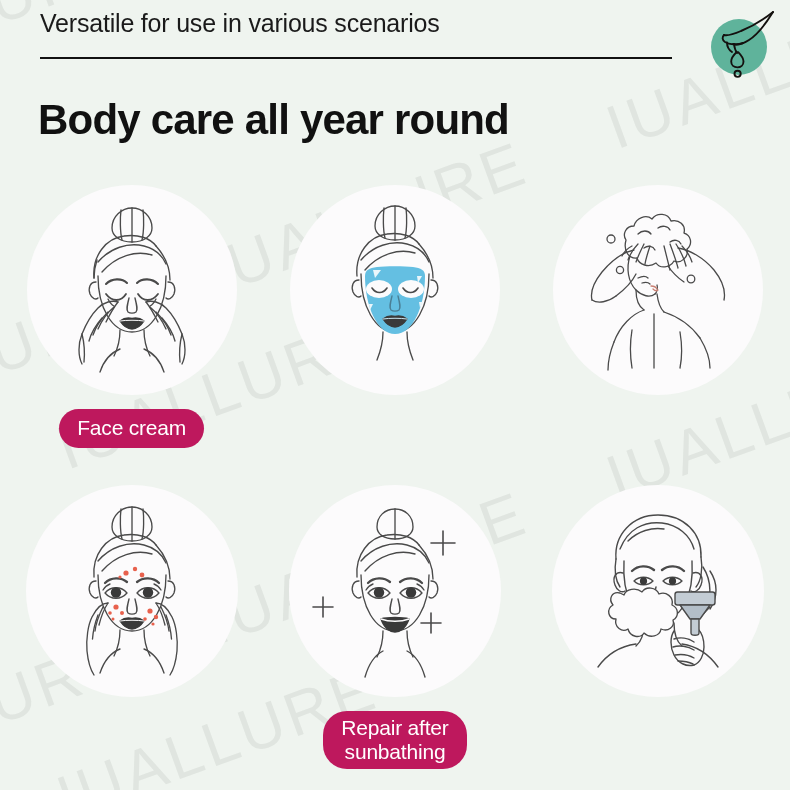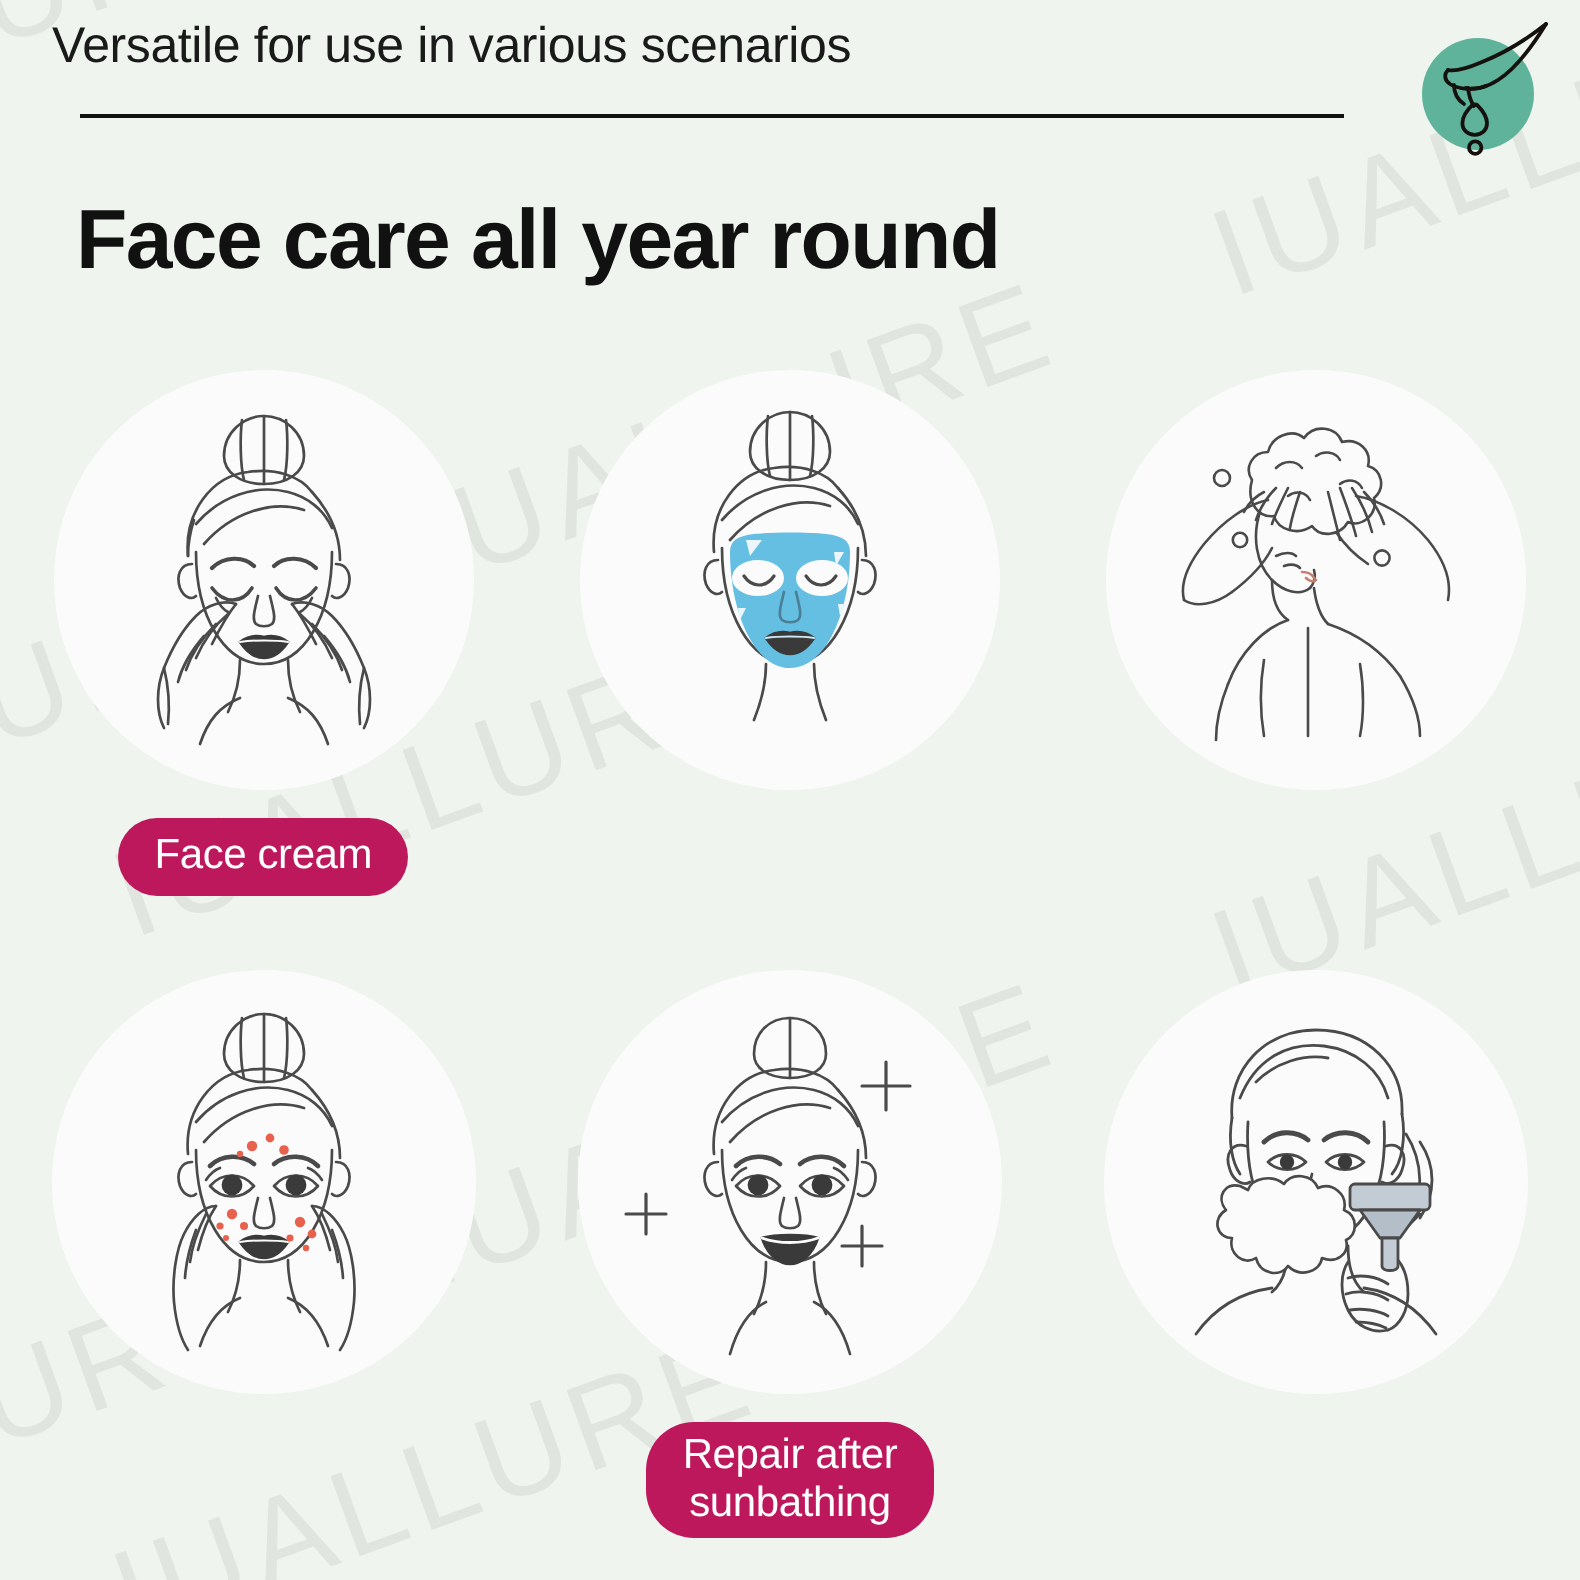--- a/index.html
+++ b/index.html
@@ -38,21 +38,21 @@
 
   
   #header {
     position: absolute;
     left: 0; top: 0;
     width: 790px;
     z-index: 3;
   }
   #eyebrow {
     position: absolute;
-    left: 26px;
+    left: 40px;
     top: 9px;
     font-size: 25px;
     font-weight: 400;
     color: #1a1a1a;
     letter-spacing: -0.2px;
     white-space: nowrap;
   }
   #header-rule {
     position: absolute;
     left: 40px;
@@ -139,21 +139,21 @@
     <div class="wm-row" style="left: -140px; top: 760px; color: rgba(120, 135, 120, 0.13); transform: rotate(-20deg);"><span>IUALLURE</span><span>IUALLURE</span></div>
     <div class="wm-row" style="left: 10px; top: 935px; color: rgba(120, 135, 120, 0.13); transform: rotate(-20deg);"><span>IUALLURE</span><span>IUALLURE</span><span>IUALLURE</span></div>
     <div class="wm-row" style="left: -140px; top: 1110px; color: rgba(120, 135, 120, 0.13); transform: rotate(-20deg);"><span>IUALLURE</span><span>IUALLURE</span></div>
     <div class="wm-row" style="left: 10px; top: 1285px; color: rgba(120, 135, 120, 0.13); transform: rotate(-20deg);"><span>IUALLURE</span></div>
     <div class="wm-row" style="left: -140px; top: 1460px; color: rgba(120, 135, 120, 0.13); transform: rotate(-20deg);"></div>
   </div>
 
 <div id="header">
   <div id="eyebrow">Versatile for use in various scenarios</div>
   <div id="header-rule"></div>
-  <h1 id="main-title">Face care all year round</h1>
+  <h1 id="main-title">Body care all year round</h1>
 
   <div id="brand-logo">
     <svg width="74" height="74" viewBox="0 0 74 74" aria-hidden="true">
       <circle cx="36" cy="39" r="28" fill="#5fb39b"></circle>
       <g fill="none" stroke="#14110f" stroke-width="1.9" stroke-linecap="round" stroke-linejoin="round">
         <path d="M70 4 C60 12 48 19 38 23 C31 26 25 28 21 27"></path>
         <path d="M70 4 C62 17 54 27 46 32 C40 36 34 37 30 36"></path>
         <path d="M21 27 C19 29 19 32 22 34 C26 36.5 34 37.5 40 35"></path>
         <path d="M24 34.5 C24 39 26 42 29 44"></path>
         <path d="M31 36 C31.5 40 32.5 43 34 45"></path>

